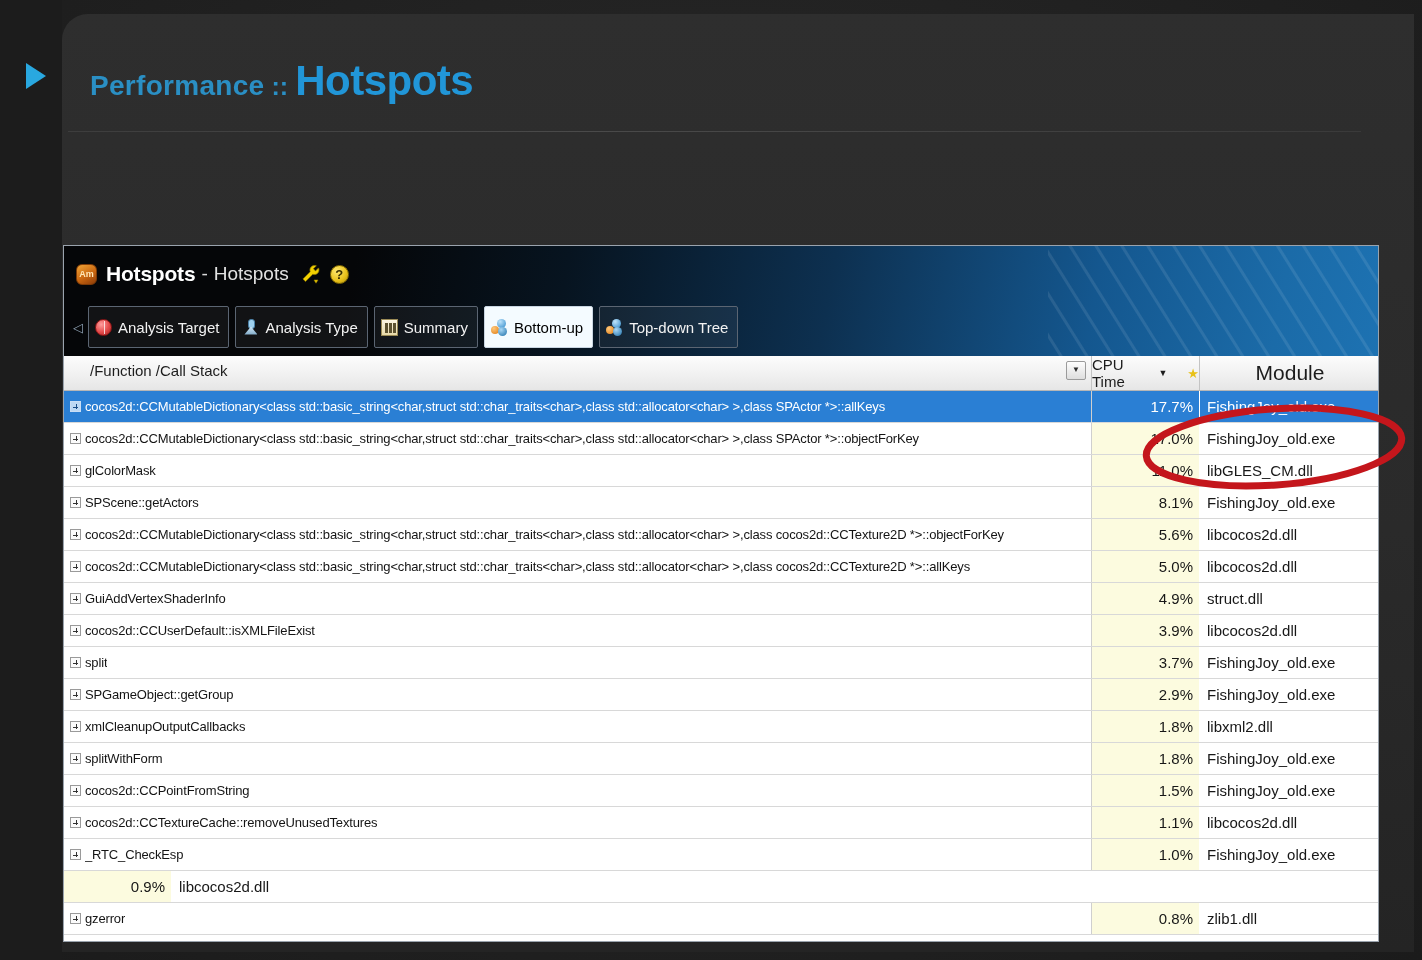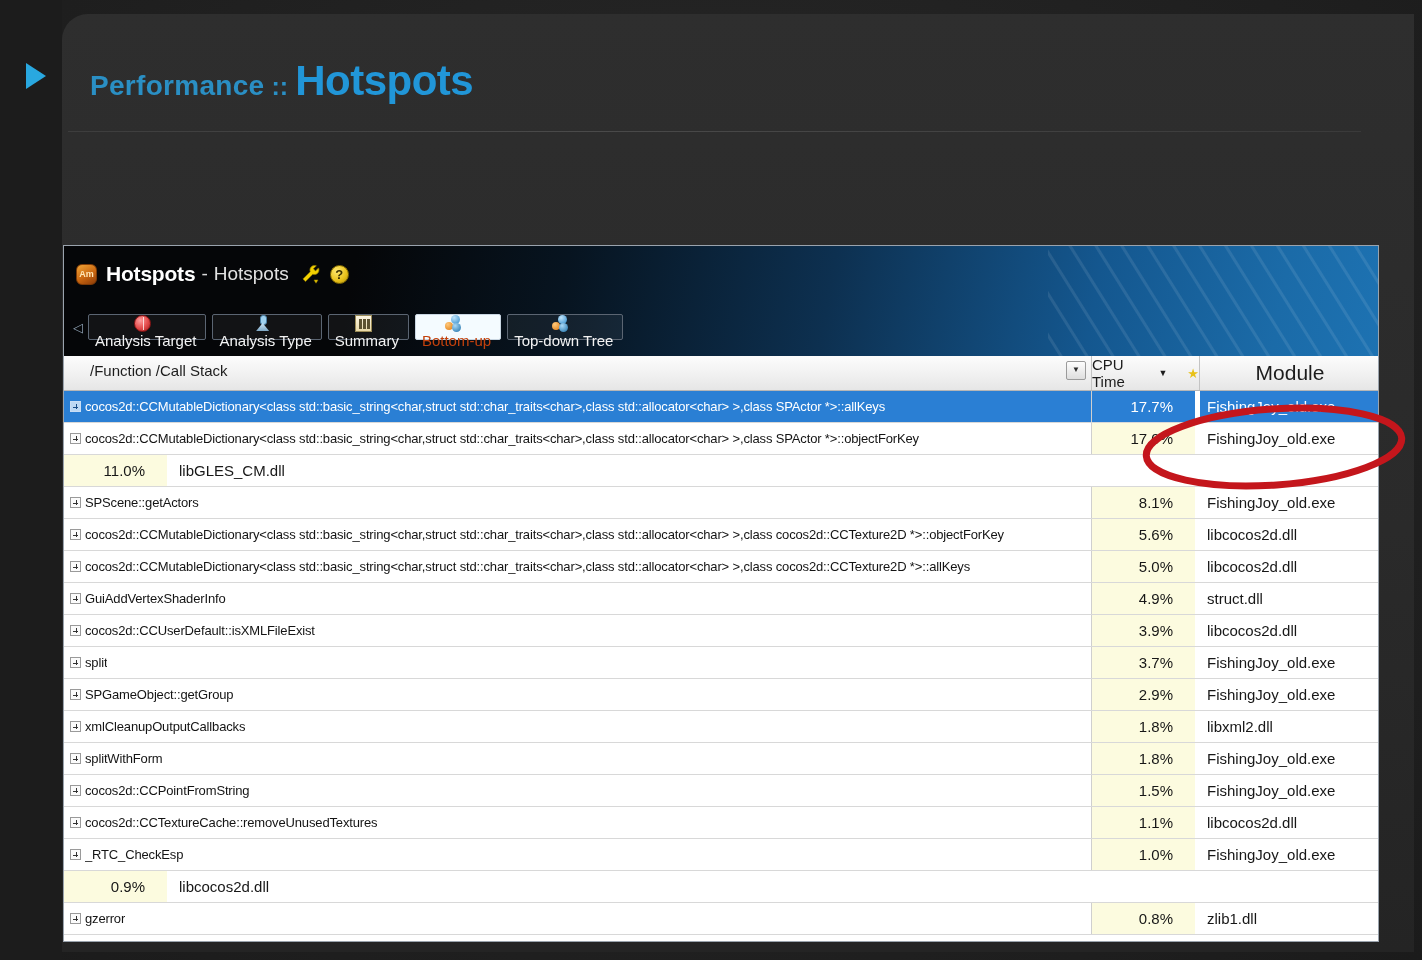--- a/index.html
+++ b/index.html
@@ -156,35 +156,34 @@
     left: 9px; top: 64px;
     display: flex; align-items: center;
     height: 34px;
   }
   #toolbar-collapse {
     color: #8fa2b4; font-size: 13px; margin-right: 5px;
     width: 10px; text-align: center;
   }
   .tbtn {
     display: flex; align-items: center;
-    height: 26px;
+    height: 42px;
     padding: 0 9px 0 6px;
     margin-right: 6px;
     border: 1px solid #5b6572;
     border-radius: 2px;
     background: rgba(255,255,255,0.055);
     color: #f2f2f2;
     font-size: 15px;
     white-space: nowrap;
-    flex-direction: column;
   }
   .tbtn.active {
     background: #f4fbff;
     border: 1px solid #c9d6e2;
-    color: #c2410c;
+    color: #000000;
   }
   .tbtn .tb-icon {
     width: 17px; height: 17px; margin-right: 6px;
     flex: 0 0 auto; position: relative;
   }
   .ic-target {
     border-radius: 50%;
     background: radial-gradient(circle at 35% 30%, #ff9d9d 0%, #e34a4a 55%, #9c1f1f 100%);
     border: 1px solid #8d1515;
   }
@@ -316,23 +315,23 @@
     white-space: nowrap;
     overflow: hidden;
     letter-spacing: -0.15px;
   }
   .trow.selected .fn-text { color: #ffffff; }
 
   .td-cpu {
     flex: 0 0 108px;
     height: 100%;
     display: flex; align-items: center; justify-content: flex-end;
-    padding-right: 22px;
+    padding-right: 6px;
     background: #fcfbdf;
-    border-right: 5px solid #ffffff;
+    border-right: 1px solid #ffffff;
     font-size: 15px; color: #171717;
   }
   .trow.selected .td-cpu { background: #2a7fd4; color: #ffffff; }
   .td-module {
     flex: 1 1 auto;
     height: 100%;
     display: flex; align-items: center;
     padding-left: 7px;
     background: #ffffff;
     font-size: 15px; color: #171717;
@@ -449,20 +448,24 @@
           </div>
           <div class="trow">
             <div class="td-func">
               <span class="expander"></span>
               <span class="fn-text">cocos2d::CCMutableDictionary&lt;class std::basic_string&lt;char,struct std::char_traits&lt;char&gt;,class std::allocator&lt;char&gt; &gt;,class SPActor *&gt;::objectForKey</span>
             </div>
             <div class="td-cpu">17.0%</div>
             <div class="td-module">FishingJoy_old.exe</div>
           </div>
           <div class="trow">
+            <div class="td-func">
+              <span class="expander"></span>
+              <span class="fn-text">glColorMask</span>
+            </div>
             <div class="td-cpu">11.0%</div>
             <div class="td-module">libGLES_CM.dll</div>
           </div>
           <div class="trow">
             <div class="td-func">
               <span class="expander"></span>
               <span class="fn-text">SPScene::getActors</span>
             </div>
             <div class="td-cpu">8.1%</div>
             <div class="td-module">FishingJoy_old.exe</div>

